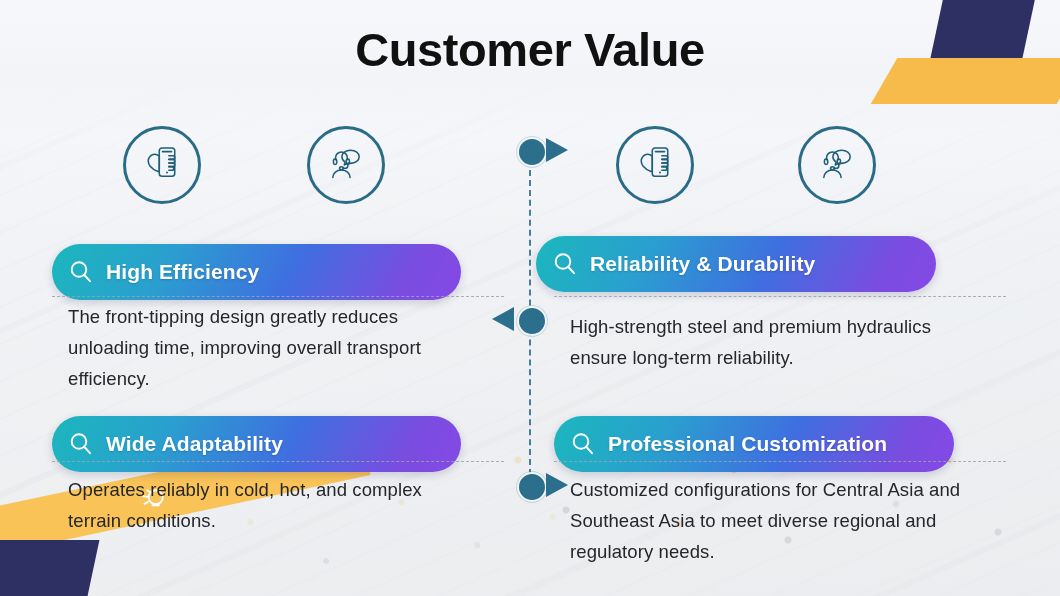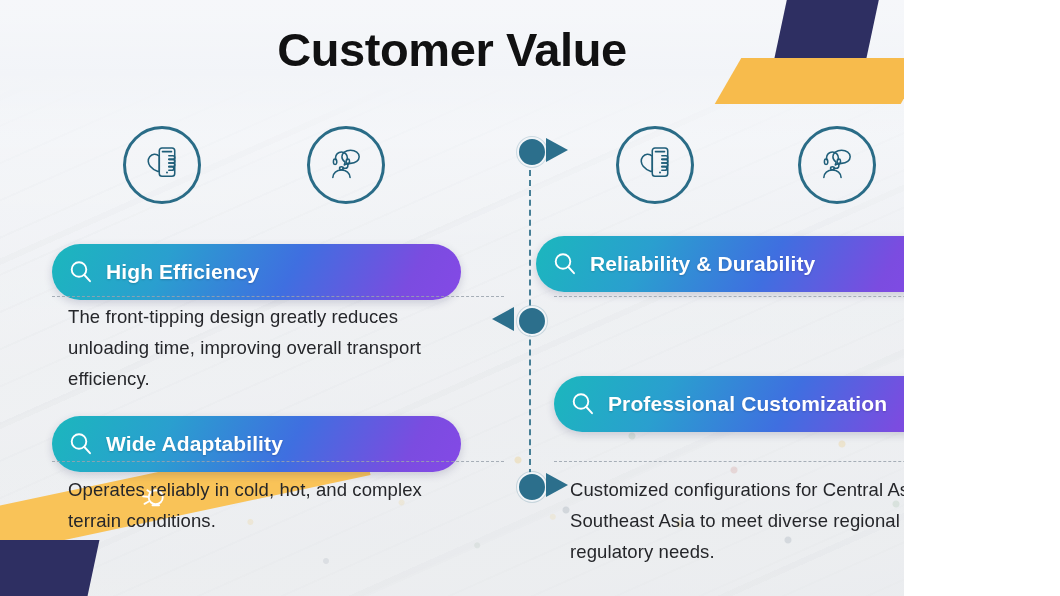--- a/index.html
+++ b/index.html
@@ -5,21 +5,21 @@
   html, body {
     margin: 0;
     padding: 0;
     background: #ffffff;
   }
   body {
     font-family: "Liberation Sans", sans-serif;
   }
   .slide {
     position: relative;
-    width: 904px;
+    width: 1060px;
     height: 596px;
     overflow: hidden;
     background: #fca5a5;
   }
 
   
   .bg-photo {
     position: absolute;
     inset: 0;
     background:
@@ -335,22 +335,23 @@
   <div class="pill" style="left:536px; top:236px; width:400px;">
     <span class="magnifier">
       <svg viewBox="0 0 26 26" width="26" height="26" fill="none" stroke="#ffffff" stroke-width="1.9" stroke-linecap="round">
         <circle cx="11" cy="10.5" r="7.3"></circle>
         <line x1="16.4" y1="16" x2="22" y2="22.2"></line>
       </svg>
     </span>
     <span class="pill-label">Reliability &amp; Durability</span>
   </div>
   <div class="rule" style="left:554px; top:296px; width:452px;"></div>
-
-  <div class="pill" style="left:554px; top:376px; width:400px;">
+  <div class="body-text" style="left:570px; top:311px; width:400px;">High-strength steel and premium hydraulics ensure long-term reliability.</div>
+
+  <div class="pill" style="left:554px; top:416px; width:400px;">
     <span class="magnifier">
       <svg viewBox="0 0 26 26" width="26" height="26" fill="none" stroke="#ffffff" stroke-width="1.9" stroke-linecap="round">
         <circle cx="11" cy="10.5" r="7.3"></circle>
         <line x1="16.4" y1="16" x2="22" y2="22.2"></line>
       </svg>
     </span>
     <span class="pill-label">Professional Customization</span>
   </div>
   <div class="rule" style="left:554px; top:461px; width:452px;"></div>
   <div class="body-text" style="left:570px; top:474px; width:405px;">Customized configurations for Central Asia and Southeast Asia to meet diverse regional and regulatory needs.</div>

